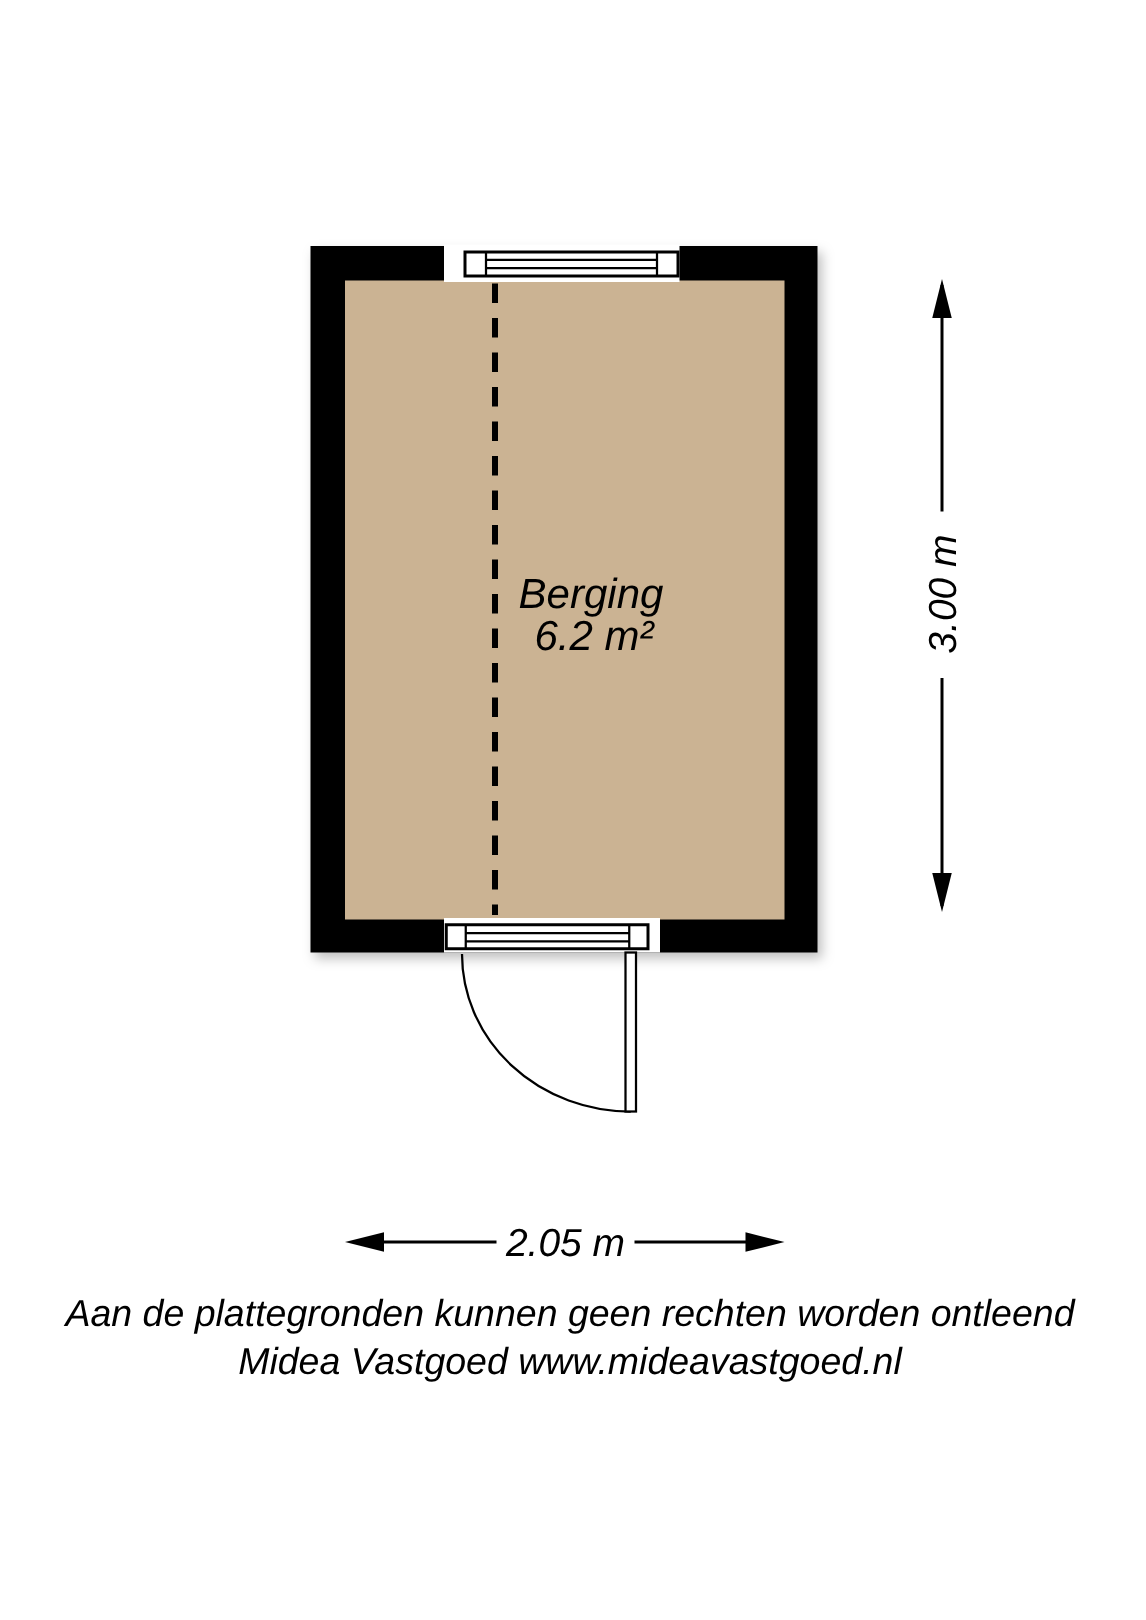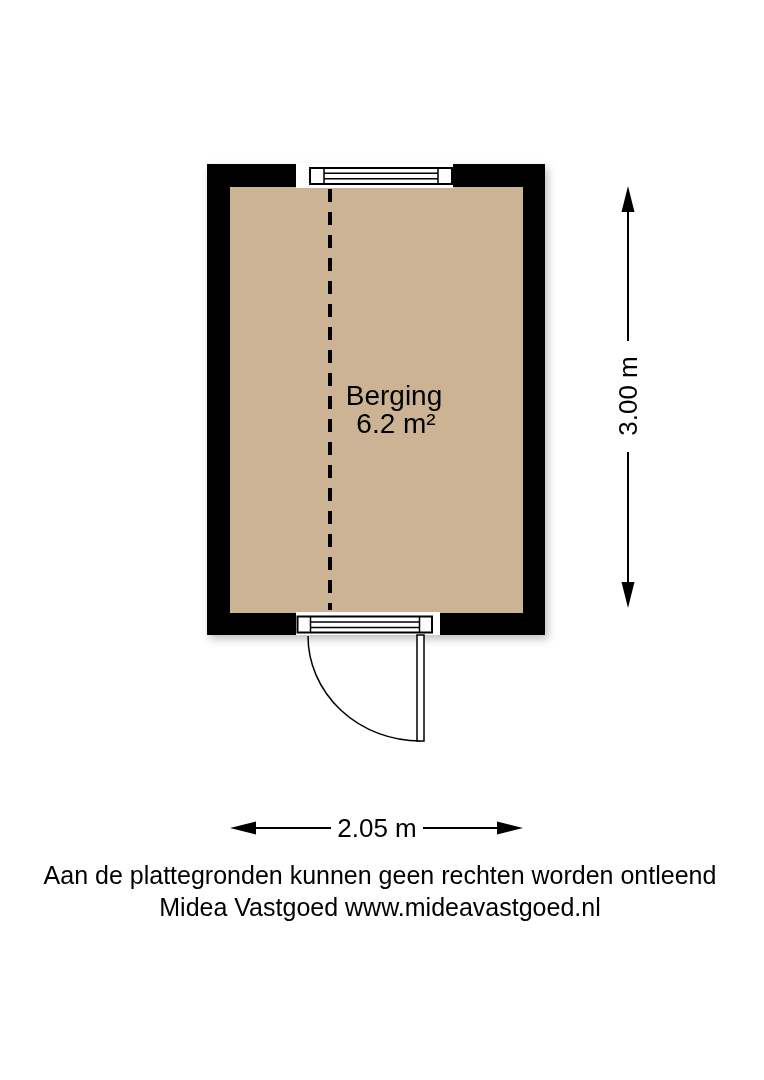--- a/index.html
+++ b/index.html
@@ -6,20 +6,21 @@
     margin: 0;
     padding: 0;
     background: #ffffff;
   }
   .canvas {
     position: relative;
     width: 764px;
     height: 1080px;
     background: #ffffff;
     overflow: hidden;
+    font-style: italic;
   }
   svg {
     display: block;
     font-family: "Liberation Sans", "DejaVu Sans", sans-serif;
   }
   .walls {
     filter: drop-shadow(3px 4px 4px rgba(0,0,0,0.25));
   }
   .room-label {
     font-size: 28px;

